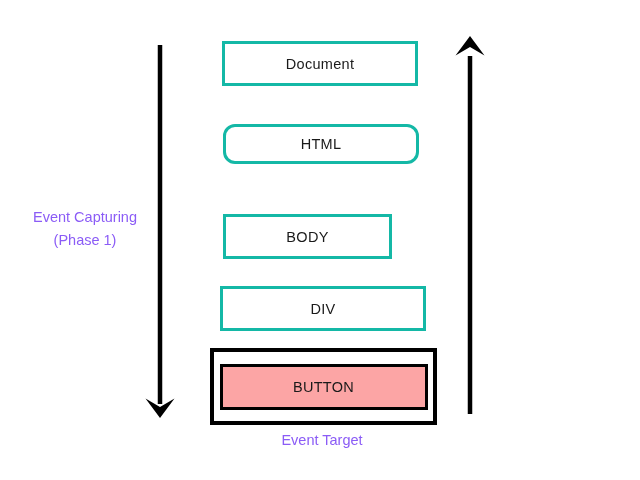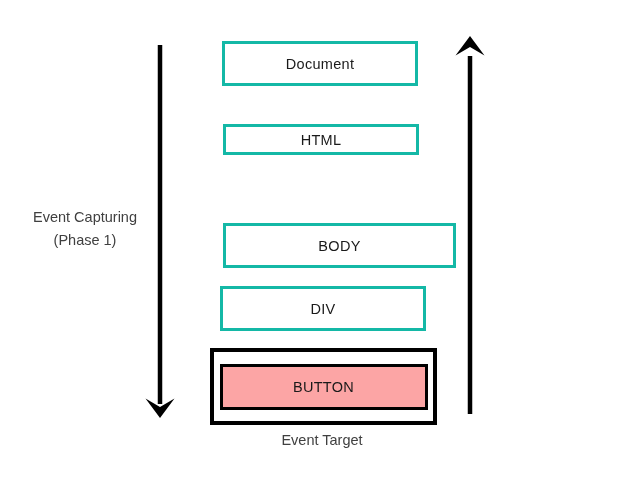--- a/index.html
+++ b/index.html
@@ -21,22 +21,22 @@
     border: 3px solid #14b8a6;
     background: #ffffff;
     display: flex;
     align-items: center;
     justify-content: center;
     font-size: 14.5px;
     letter-spacing: 0.3px;
     color: #1a1a1a;
   }
   .node-document { left: 222px; top: 41px;  width: 196px; height: 45px; }
-  .node-html     { left: 223px; top: 124px; width: 196px; height: 31px; }
-  .node-body     { left: 223px; top: 223px; width: 233px; height: 45px; text-align: right; }
+  .node-html     { left: 223px; top: 124px; width: 196px; height: 40px; border-radius: 12px; }
+  .node-body     { left: 223px; top: 214px; width: 169px; height: 45px; text-align: right; }
   .node-div      { left: 220px; top: 286px; width: 206px; height: 45px; }
   .node-button-outer {
     position: absolute;
     left: 210px; top: 348px; width: 227px; height: 77px;
     box-sizing: border-box;
     border: 4px solid #000000;
     background: #ffffff;
     display: flex;
     align-items: center;
     justify-content: center;
@@ -51,21 +51,21 @@
     justify-content: center;
     font-size: 14.5px;
     letter-spacing: 0.3px;
     color: #1a1a1a;
   }
   .annotation {
     position: absolute;
     text-align: center;
     font-size: 14.5px;
     line-height: 23px;
-    color: #404040;
+    color: #8b5cf6;
     white-space: nowrap;
   }
   .annotation-left  { left: 14px;  top: 206px; width: 142px; }
   .annotation-right { left: 485px; top: 201px; width: 142px; }
   .caption-target   { left: 251px; top: 429px; width: 142px; }
   .arrow-overlay {
     position: absolute;
     left: 0; top: 0;
     width: 640px; height: 480px;
     pointer-events: none;

